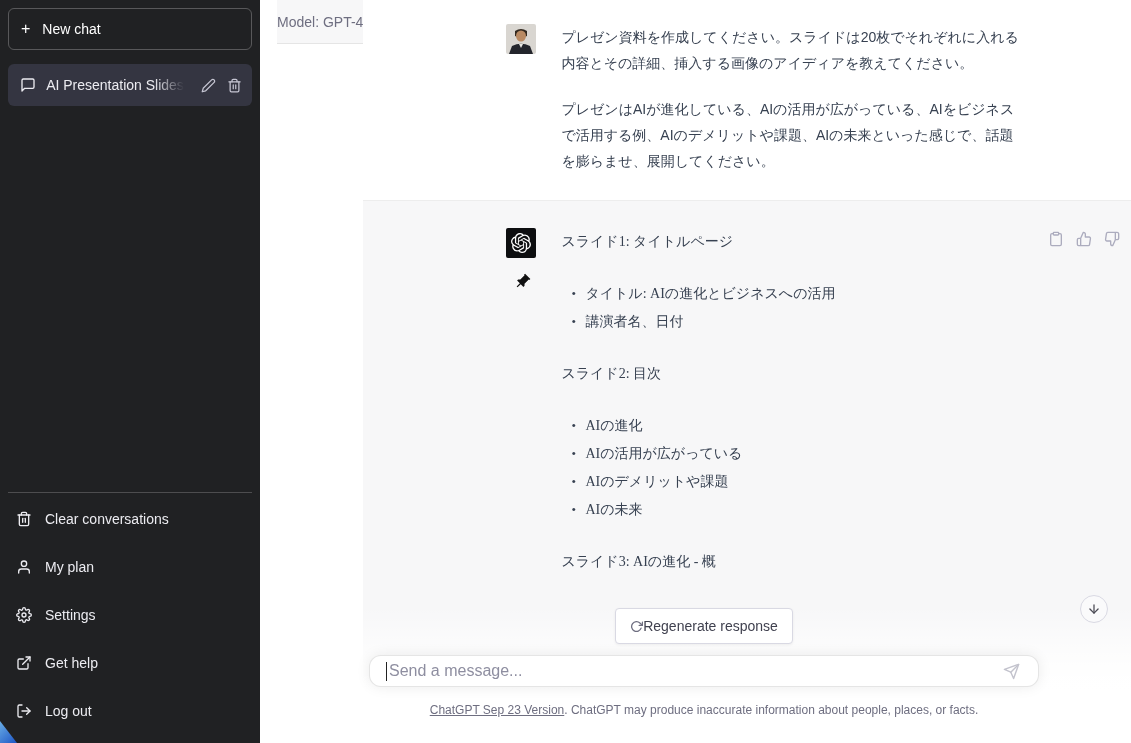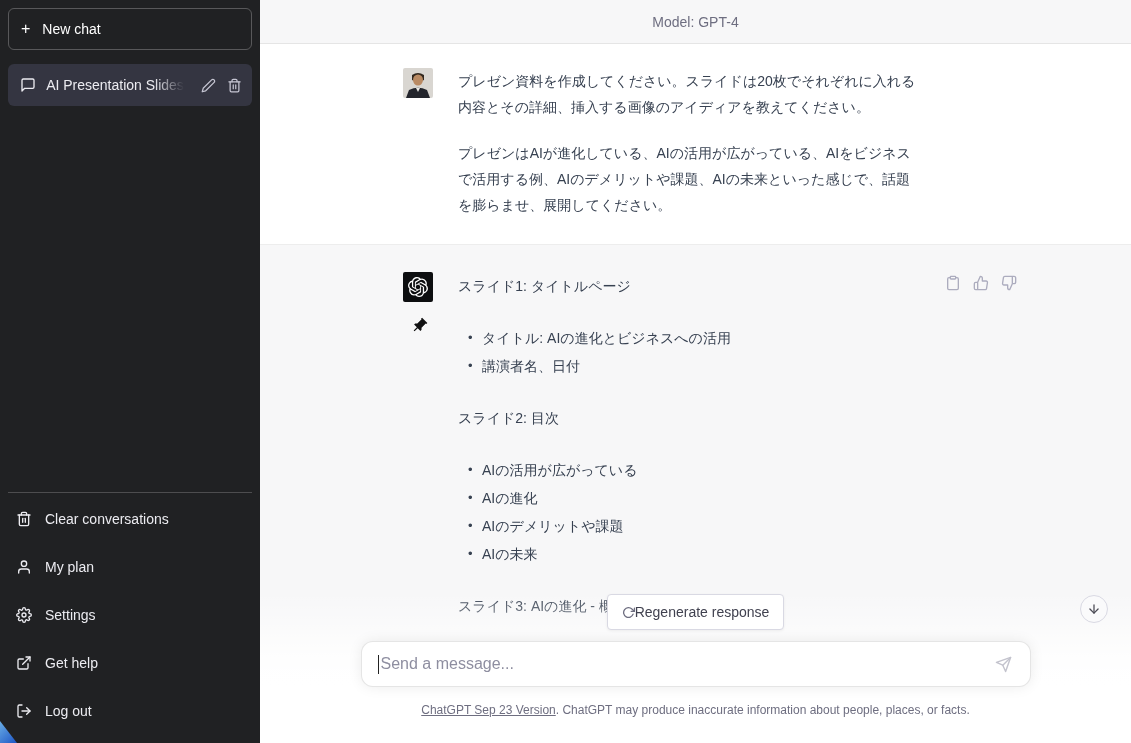--- a/index.html
+++ b/index.html
@@ -25,27 +25,27 @@
   .sidebar-footer { margin-top:auto; border-top:1px solid #4d4d4f; padding-top:2px; }
   .sf-item { display:flex; align-items:center; gap:13px; height:48px; padding:0 8px;
      color:#ececf1; font-size:14px; border-radius:6px; cursor:pointer; }
   .sf-item .icn { display:flex; width:16px; justify-content:center; color:#ececf1; }
 
   .corner-triangle { position:absolute; left:0; bottom:0; width:17px; height:22px;
      background:linear-gradient(135deg,#6aaee6,#1d55c4);
      clip-path:polygon(0 0,100% 100%,0 100%); }
 
   
-  .main { flex:1; position:relative; display:flex; flex-direction:column; background:#fff; overflow:hidden; }
+  .main { flex:1; position:relative; display:flex; flex-direction:row; background:#fff; overflow:hidden;margin-left:17px; }
   .model-header { height:44px; flex:none; background:#f7f7f8; border-bottom:1px solid #e5e5e5;
      display:flex; align-items:center; justify-content:center; font-size:14px; color:#6e6e80; }
   .chat { flex:1; background:#f7f7f8; overflow:hidden; }
 
   .msg-user { background:#fff; padding:24px 0 26px; border-bottom:1px solid rgba(0,0,0,0.07); }
-  .msg-assistant { padding:27px 0 0; }
+  .msg-assistant { padding:27px 0 0;font-family:Liberation Serif, serif; }
   .msg-inner { width:614px; margin-left:143px; display:flex; }
   .avatar-col { width:30px; flex:none; margin-right:25px; display:flex; flex-direction:column; align-items:center; }
   .user-avatar { width:30px; height:30px; border-radius:2px; overflow:hidden; flex:none; }
   .gpt-avatar { width:30px; height:30px; border-radius:2px; background:#0d0e10; flex:none;
      display:flex; align-items:center; justify-content:center; }
   .pin-icon { margin-top:14px; transform:rotate(45deg); color:#111; }
 
   .content { width:460px; font-size:14px; color:#374151; }
   .content-user { line-height:26px; }
   .content-user p + p { margin-top:20px; }
@@ -60,21 +60,21 @@
 
   
   .composer { position:absolute; left:0; right:0; bottom:0; z-index:5;
      display:flex; flex-direction:column; align-items:center;
      background:linear-gradient(180deg, rgba(247,247,248,0) 0%, rgba(255,255,255,0.9) 45%, #fff 62%);
      padding-top:2px; }
   .regenerate-btn { display:flex; align-items:center; height:36px; padding:0 14px;
      background:#fff; border:1px solid #d9d9e3; border-radius:4px; font-size:14px; color:#40414f;
      cursor:pointer; box-shadow:0 1px 3px rgba(0,0,0,0.06); margin-bottom:11px; }
   .regenerate-btn .icn { display:flex; color:#6e6e80; }
-  .input-box { width:670px; height:46px; background:#fff; border:1px solid rgba(0,0,0,0.1);
+  .input-box { width:670px; height:32px; background:#fff; border:1px solid rgba(0,0,0,0.1);
      border-radius:12px; box-shadow:0 0 14px rgba(0,0,0,0.08); display:flex; align-items:center;
      margin-bottom:16px; padding:0 14px 0 16px; }
   .caret { width:1px; height:19px; background:#222; margin-right:2px; flex:none; }
   .input-box input { flex:1; border:none; outline:none; font-size:16px; color:#374151;
      background:transparent; font-family:inherit; }
   .input-box input::placeholder { color:#8e8ea0; }
   .send-btn { display:flex; color:#c3c3cd; cursor:pointer; background:none; border:none; padding:4px; }
   .footer-note { font-size:12px; color:#6e6e80; padding-bottom:26px; }
   .footer-note a { color:inherit; text-decoration:underline; cursor:pointer; }
 
@@ -214,22 +214,22 @@
           </div>
 
           <div class="content content-assistant">
             <p>スライド1: タイトルページ</p>
             <ul>
               <li>タイトル: AIの進化とビジネスへの活用</li>
               <li>講演者名、日付</li>
             </ul>
             <p>スライド2: 目次</p>
             <ul>
+              <li>AIの進化</li>
               <li>AIの活用が広がっている</li>
-              <li>AIの進化</li>
               <li>AIのデメリットや課題</li>
               <li>AIの未来</li>
             </ul>
             <p>スライド3: AIの進化 - 概</p>
           </div>
 
           <div class="msg-actions">
             <span>
               <svg width="16" height="16" viewBox="0 0 24 24" fill="none" stroke="currentColor" stroke-width="2" stroke-linecap="round" stroke-linejoin="round">
                   <path d="M16 4h2a2 2 0 0 1 2 2v14a2 2 0 0 1-2 2H6a2 2 0 0 1-2-2V6a2 2 0 0 1 2-2h2"></path>

